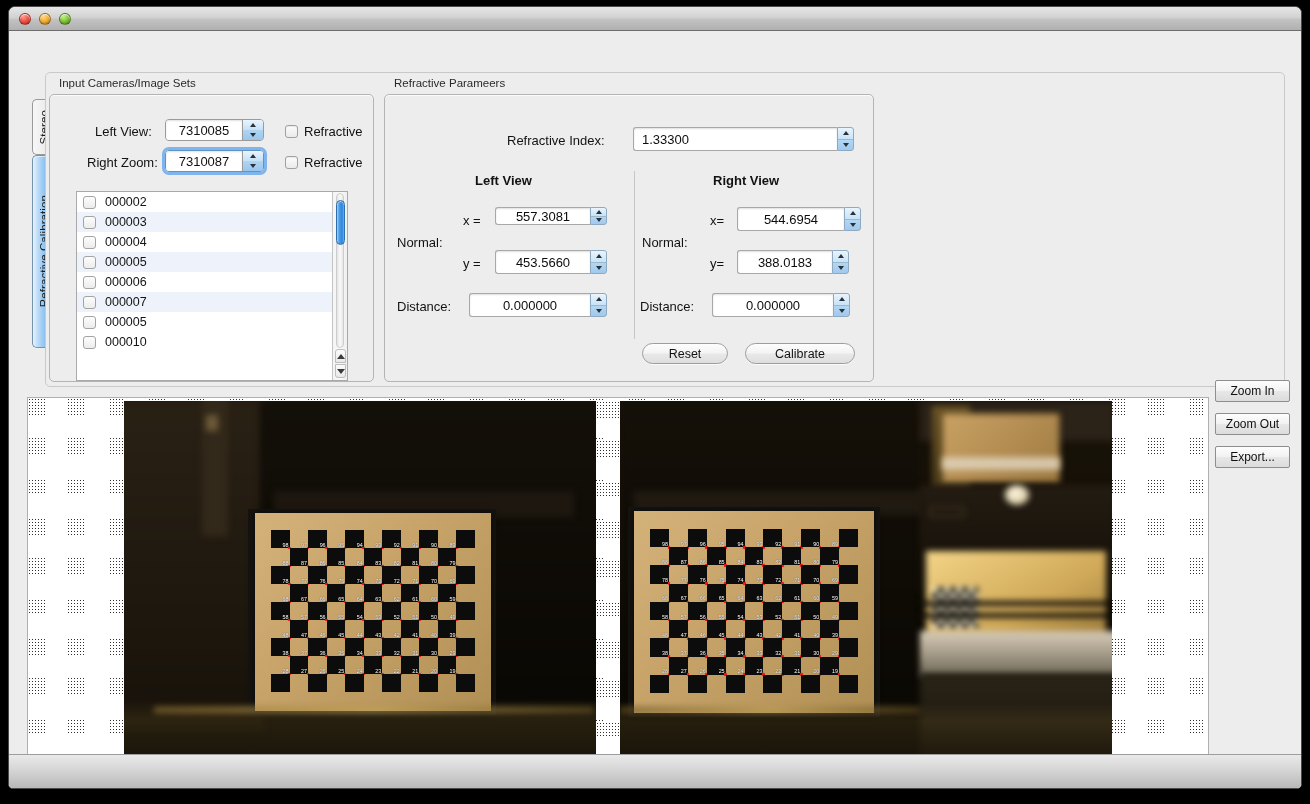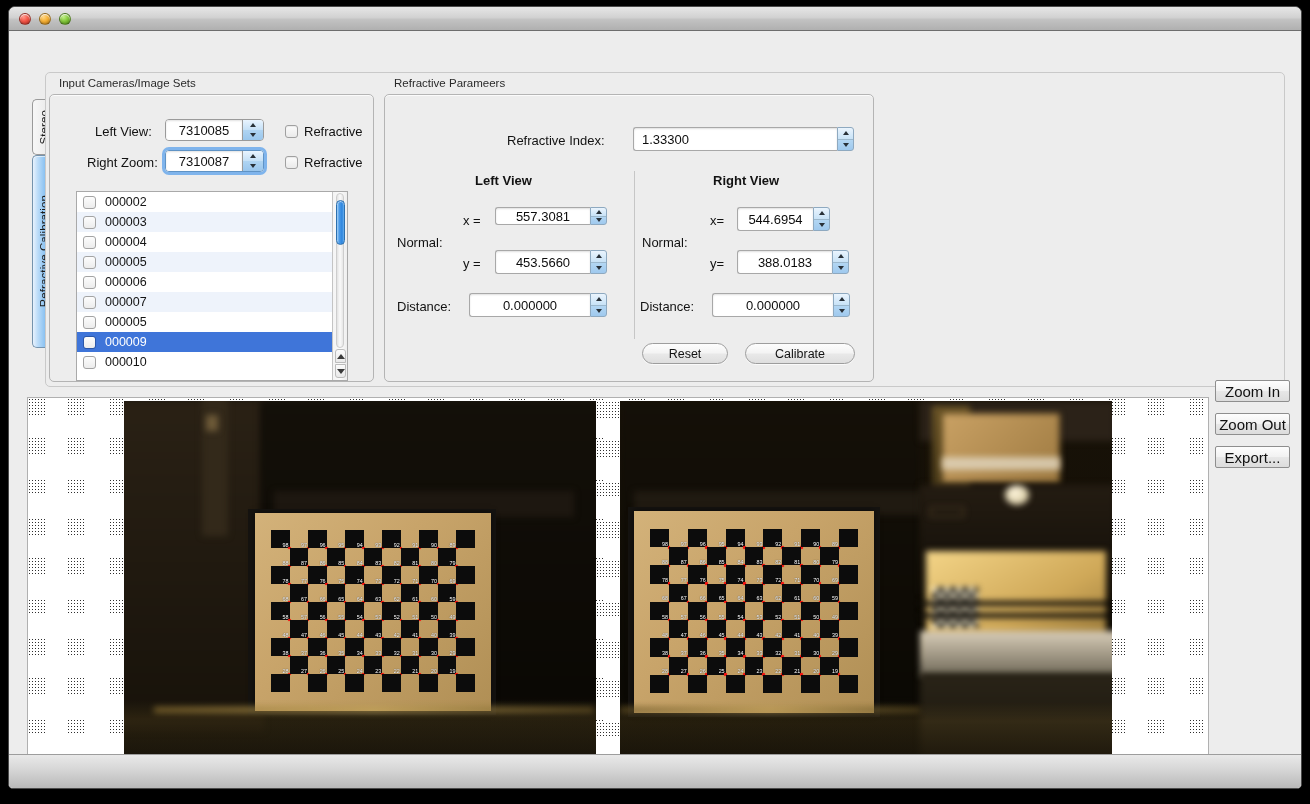--- a/index.html
+++ b/index.html
@@ -391,21 +391,21 @@
 
   
   .sqbtn {
     position: absolute;
     left: 1206px;
     width: 75px; height: 22px;
     border: 1px solid #8e8e8e;
     border-radius: 2px;
     background: linear-gradient(to bottom, #fdfdfd 0%, #f2f2f2 48%, #e7e7e7 52%, #dcdcdc 100%);
     display: flex; align-items: center; justify-content: center;
-    font-size: 15px; color: #111;
+    font-size: 12px; color: #111;
     cursor: default;
   }
 
   
   #bottombar {
     position: absolute;
     left: 0; right: 0; bottom: 0; height: 34px;
     background: linear-gradient(to bottom, #e9e9e9 0%, #d8d8d8 40%, #c6c6c6 75%, #b8b8b8 100%);
     border-top: 1px solid #9d9d9d;
   }
@@ -497,24 +497,20 @@
                 <div>000006</div>
               </div>
               <div class="lrow odd">
                 <div class="lcb"></div>
                 <div>000007</div>
               </div>
               <div class="lrow even">
                 <div class="lcb"></div>
                 <div>000005</div>
               </div>
-              <div class="lrow sel">
-                <div class="lcb"></div>
-                <div>000009</div>
-              </div>
               <div class="lrow even">
                 <div class="lcb"></div>
                 <div>000010</div>
               </div>
             </div>
           <div id="lscroll">
             <div class="track-top"></div>
             <div class="thumb"></div>
             <div class="sbtn up">
                 <div class="sarrow-up"></div>
@@ -581,21 +577,21 @@
               </div>
             <div>
                 <div class="arrow-dn"></div>
               </div>
           </div>
         </div>
 
         <div class="lbl bold" style="left:328px; top:78px;">Right View</div>
         <div class="lbl" style="left:257px; top:140px;">Normal:</div>
         <div class="lbl" style="left:325px; top:118px;">x=</div>
-        <div class="spin" style="left:352px; top:112px; width:93px; height:24px;">
+        <div class="spin" style="left:352px; top:112px; width:124px; height:24px;">
           <div class="field ctr">544.6954</div>
           <div class="btns">
             <div>
                 <div class="arrow-up"></div>
               </div>
             <div>
                 <div class="arrow-dn"></div>
               </div>
           </div>
         </div>

